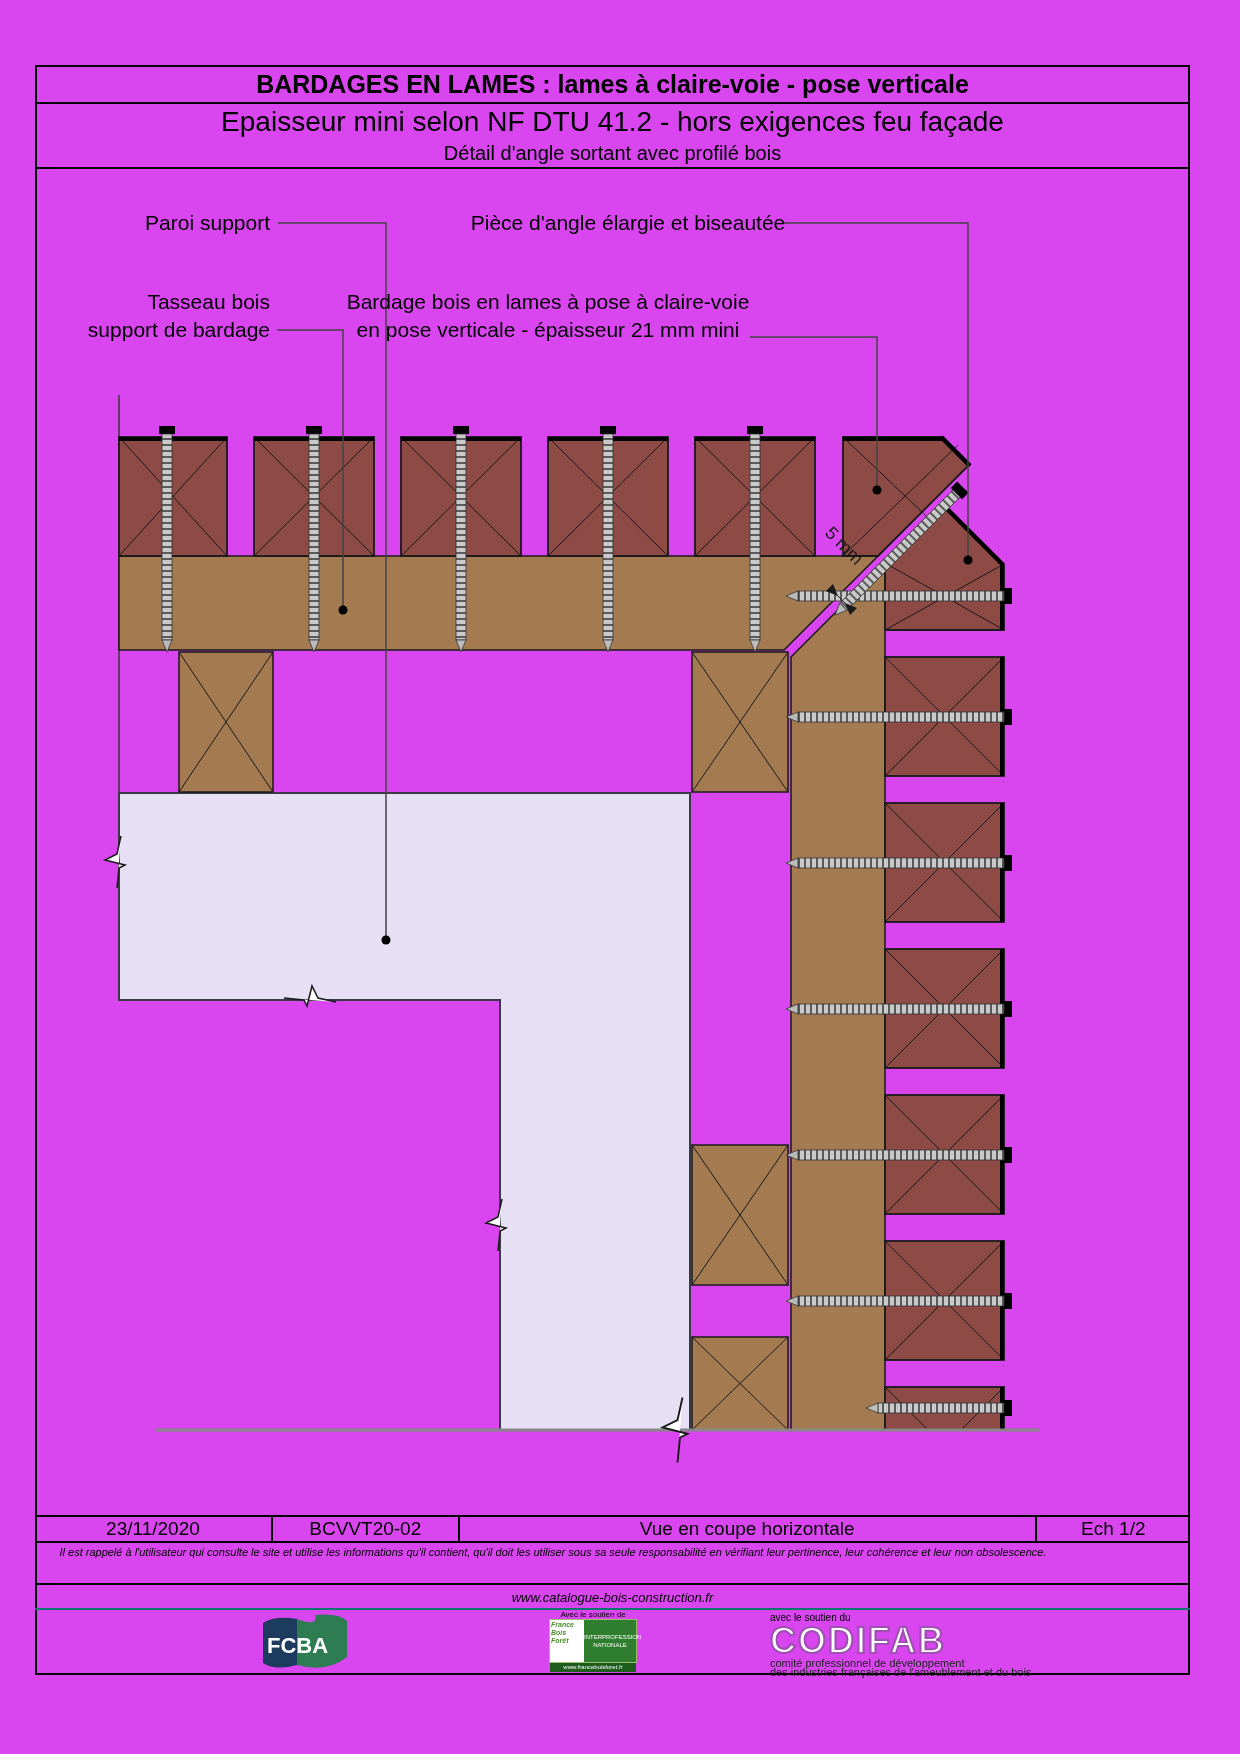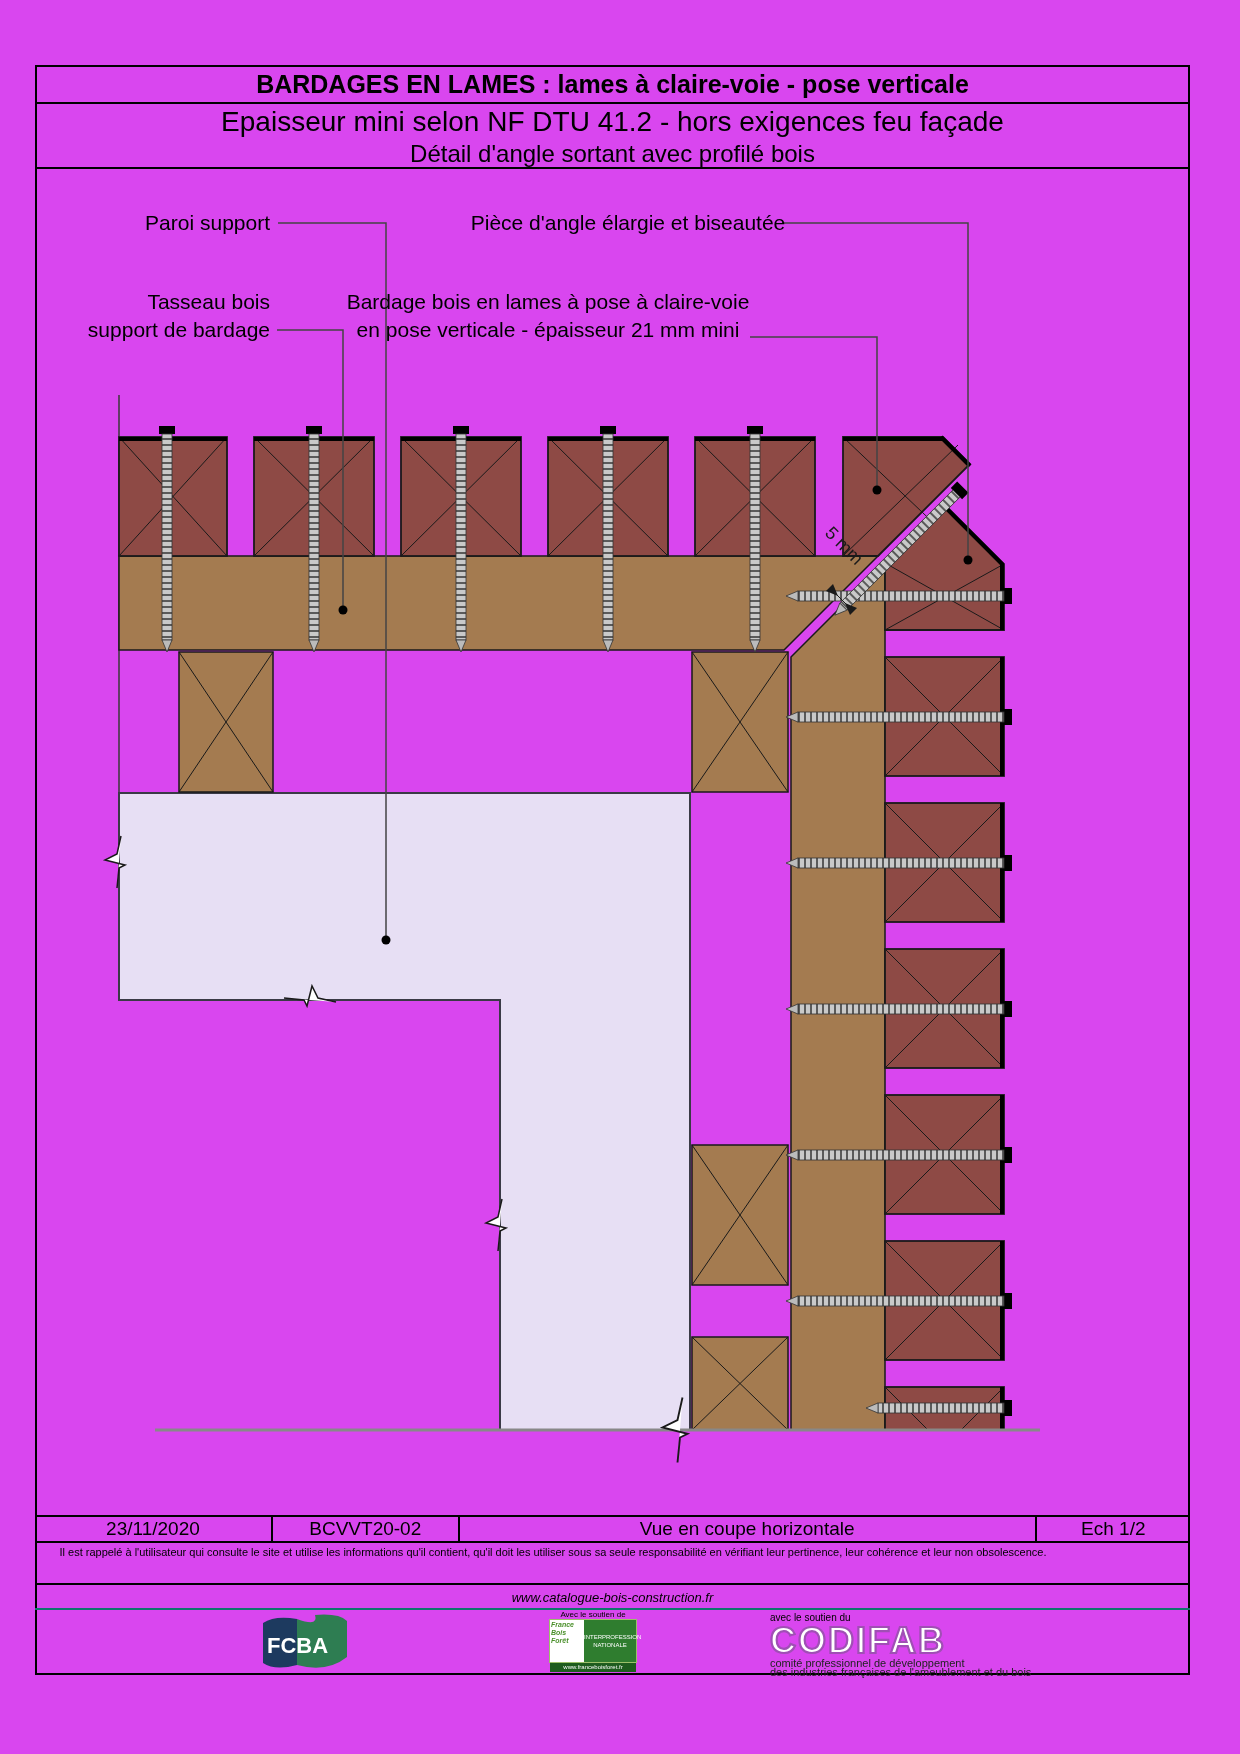--- a/index.html
+++ b/index.html
@@ -2,30 +2,30 @@
 <html><head>
 <meta charset="utf-8">
 <style>
   html,body{margin:0;padding:0;background:#fff;}
   .page{position:relative;width:1240px;height:1754px;background:#d946ef;overflow:hidden;
         font-family:"Liberation Sans", sans-serif;color:#000;}
   .frame{position:absolute;left:35px;top:65px;width:1155px;height:1610px;border:2px solid #000;box-sizing:border-box;}
   .trow{position:absolute;left:35px;width:1155px;text-align:center;box-sizing:border-box;}
   .trow1{top:65px;height:39px;line-height:39px;font-size:25px;font-weight:bold;border-bottom:2px solid #000;}
   .trow2{top:106px;height:32px;line-height:32px;font-size:28px;}
-  .trow3{top:138px;height:31px;line-height:31px;font-size:24px;border-bottom:2px solid #000;}
+  .trow3{top:138px;height:31px;line-height:31px;font-size:20px;border-bottom:2px solid #000;}
   .trow1,.trow2,.trow3{left:37px;width:1151px;}
   svg.draw{position:absolute;left:0;top:0;}
   
   .ftable{position:absolute;left:35px;top:1515px;width:1155px;height:28px;border-top:2px solid #000;border-bottom:2px solid #000;box-sizing:border-box;display:flex;}
   .fcell{border-right:2px solid #000;box-sizing:border-box;font-size:19px;line-height:24px;text-align:center;overflow:hidden;}
   .fcell:last-child{border-right:none;}
   .fc1{width:242px;} .fc2{width:190px;} .fc3{width:587px;} .fc4{width:156px;}
   .disclaimer{position:absolute;left:37px;top:1546px;width:1032px;text-align:center;
-              font-size:11px;}
+              font-size:11px;font-style:italic;}
   .wwwband{position:absolute;left:35px;top:1583px;width:1155px;height:27px;border-top:2px solid #000;border-bottom:2px solid #0f766e;box-sizing:border-box;text-align:center;font-size:13px;font-style:italic;line-height:25px;}
   .logoband{position:absolute;left:35px;top:1610px;width:1155px;height:65px;}
   
   .fcba{position:absolute;left:222px;top:3px;width:96px;height:60px;}
   
   .fbf{position:absolute;left:512px;top:0px;width:92px;height:73px;font-style:normal;}
   .fbf-sout{font-size:8px;text-align:center;width:100%;}
   .fbf-box{display:flex;width:86px;height:42px;margin:0 auto;border:1px solid #9cc06a;}
   .fbf-left{width:34px;background:#fff;padding:1px;}
   .fbf-left div{font-size:7px;font-style:italic;color:#4a8f2a;font-weight:bold;line-height:8px;}

